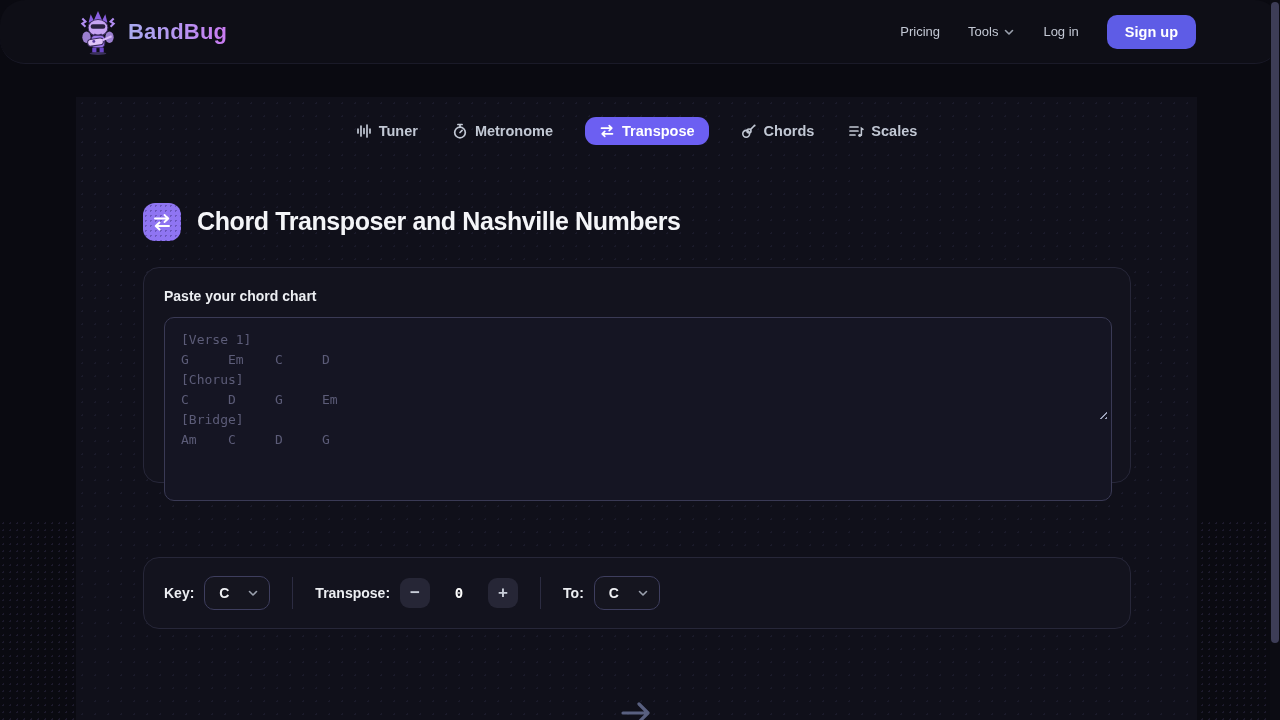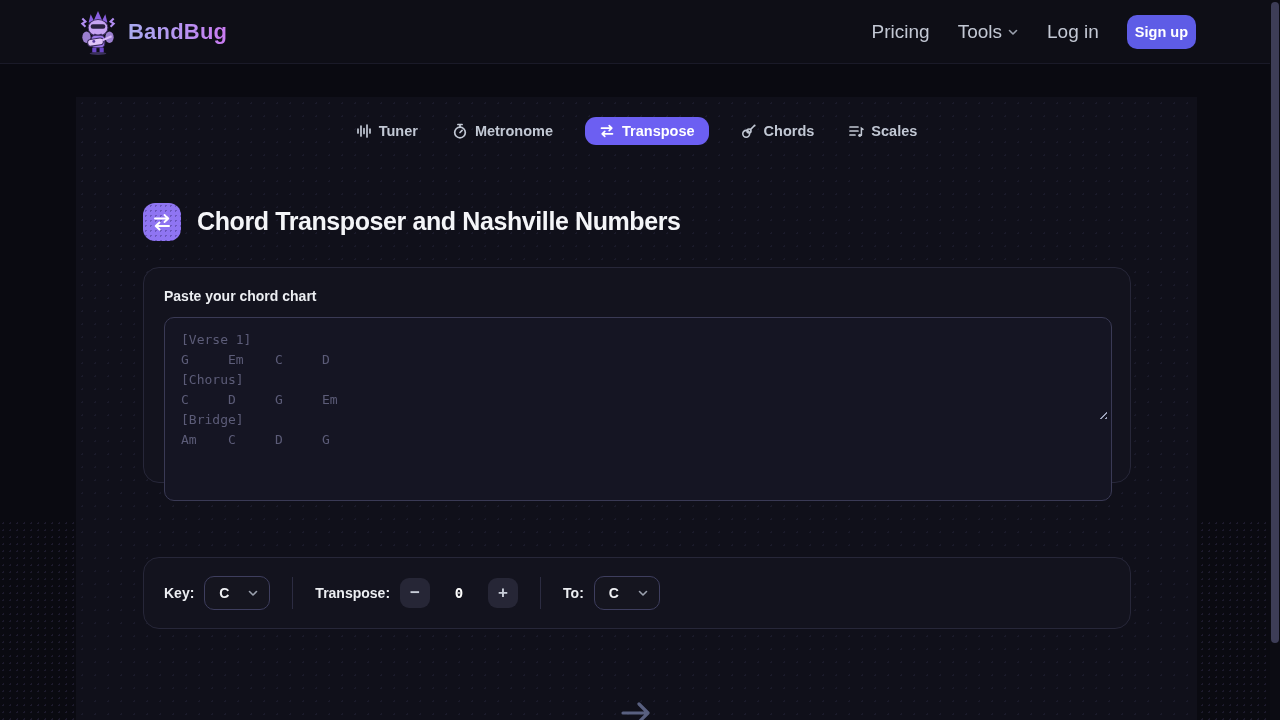--- a/index.html
+++ b/index.html
@@ -17,34 +17,34 @@
     background-size: 7px 7px; z-index: 0;
   }
   body::before { left: 0; bottom: 0; }
   body::after { right: 10px; bottom: 0; }
 
   
   .header {
     position: absolute; top: 0; left: 0; width: 1280px; height: 64px;
     background: #0e0e16; border-bottom: 1px solid #1a1a28;
     display: flex; align-items: center; justify-content: space-between;
-    padding: 0 84px 0 76px; z-index: 5;
+    padding: 0 84px 0 76px; z-index: 5; border-radius: 25px;
   }
   .logo { display: flex; align-items: center; gap: 8px; cursor: pointer; }
   .brand-name {
     font-size: 22px; font-weight: bold; letter-spacing: 0.2px;
     background: linear-gradient(90deg, #a9abf0 0%, #b893f2 55%, #c979f0 100%);
     -webkit-background-clip: text; background-clip: text; color: transparent;
   }
   .nav { display: flex; align-items: center; gap: 28px; }
-  .nav-link { font-size: 19px; color: #c3c8d4; cursor: pointer; display: flex; align-items: center; gap: 5px; }
+  .nav-link { font-size: 13px; color: #c3c8d4; cursor: pointer; display: flex; align-items: center; gap: 5px; }
   .signup-btn {
     background: #5e5ce6; color: #ffffff; border: none; cursor: pointer;
     font-family: "Liberation Sans", sans-serif; font-size: 14.5px; font-weight: 600;
-    padding: 9px 8px; border-radius: 10px;
+    padding: 9px 18px; border-radius: 10px;
   }
 
   
   .scrollbar-track { position: absolute; top: 0; right: 0; width: 10px; height: 720px; background: #0c0c13; z-index: 9; }
   .scrollbar-thumb { position: absolute; top: 2px; left: 1px; width: 8px; height: 641px; background: #3d3d57; border-radius: 4px; }
 
   
   .container {
     position: absolute; top: 97px; left: 76px; width: 1121px; height: 623px;
     background: #10101a;

